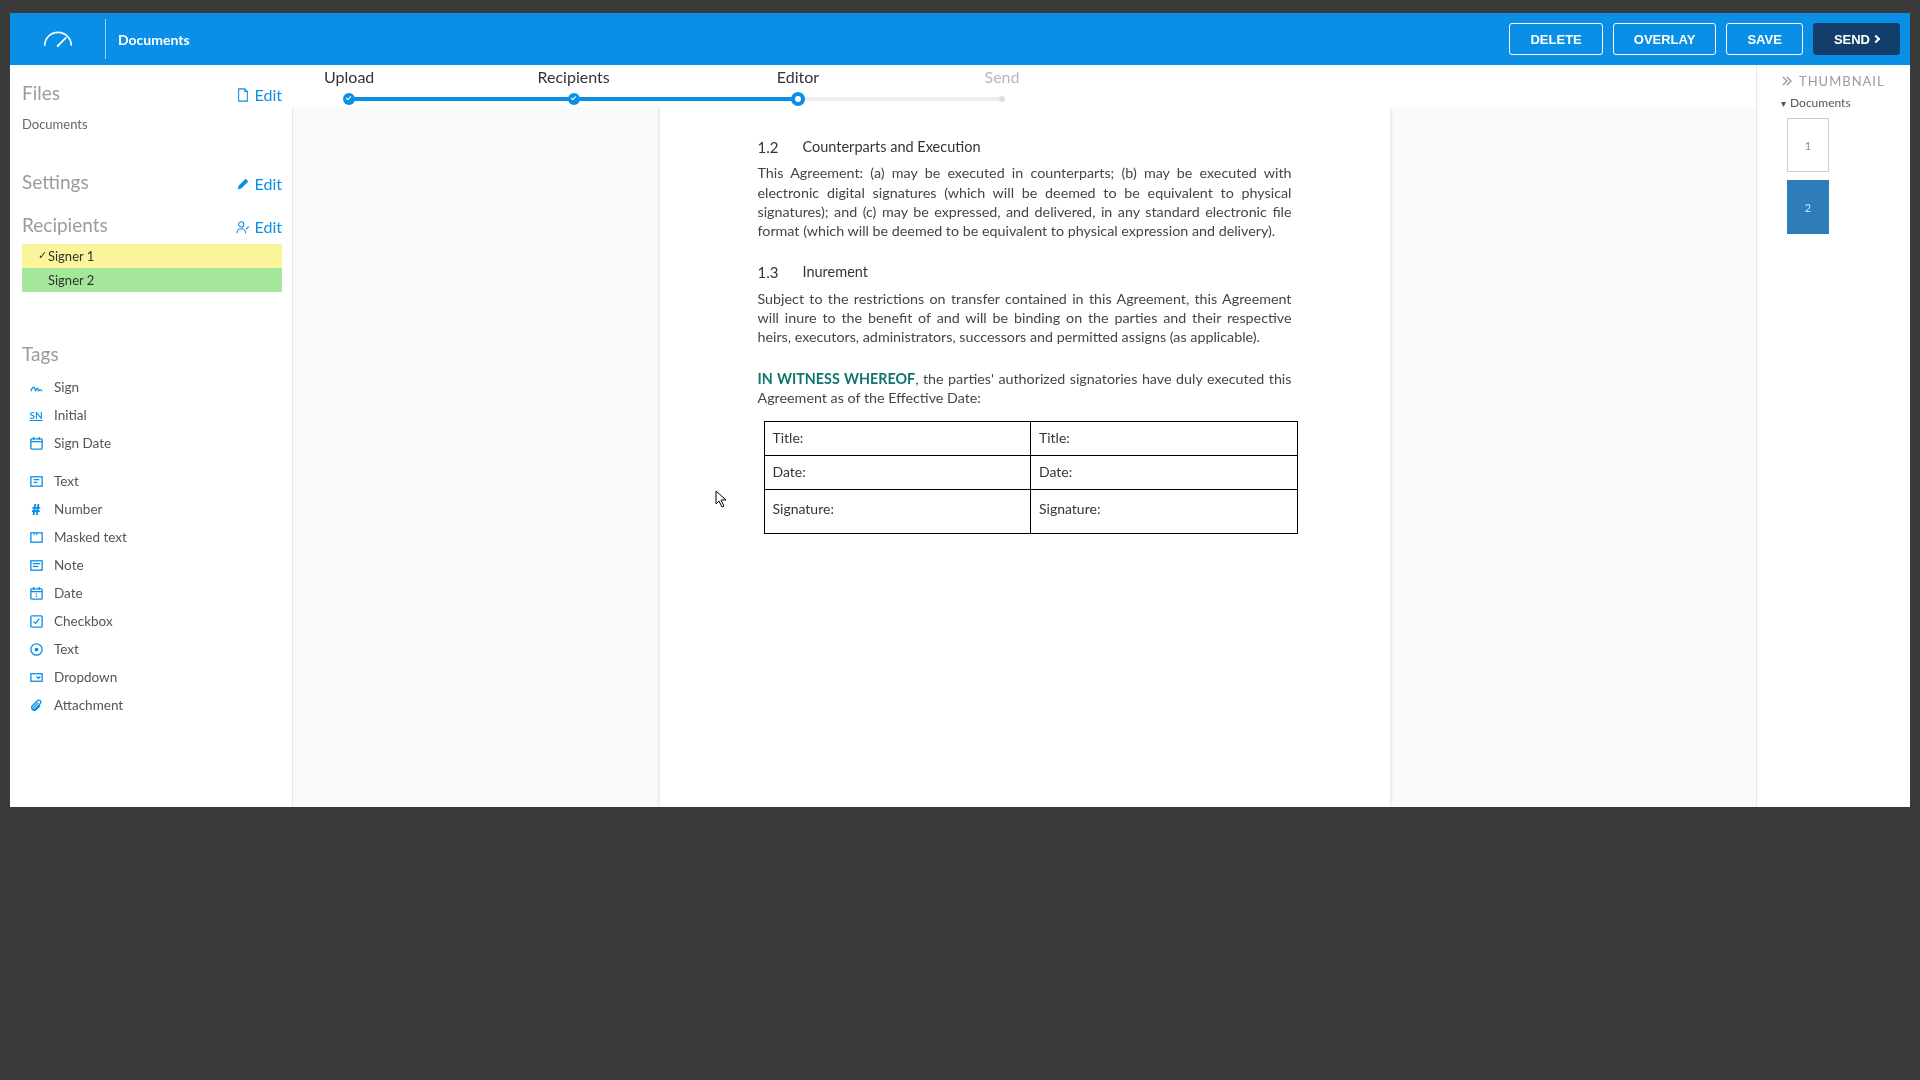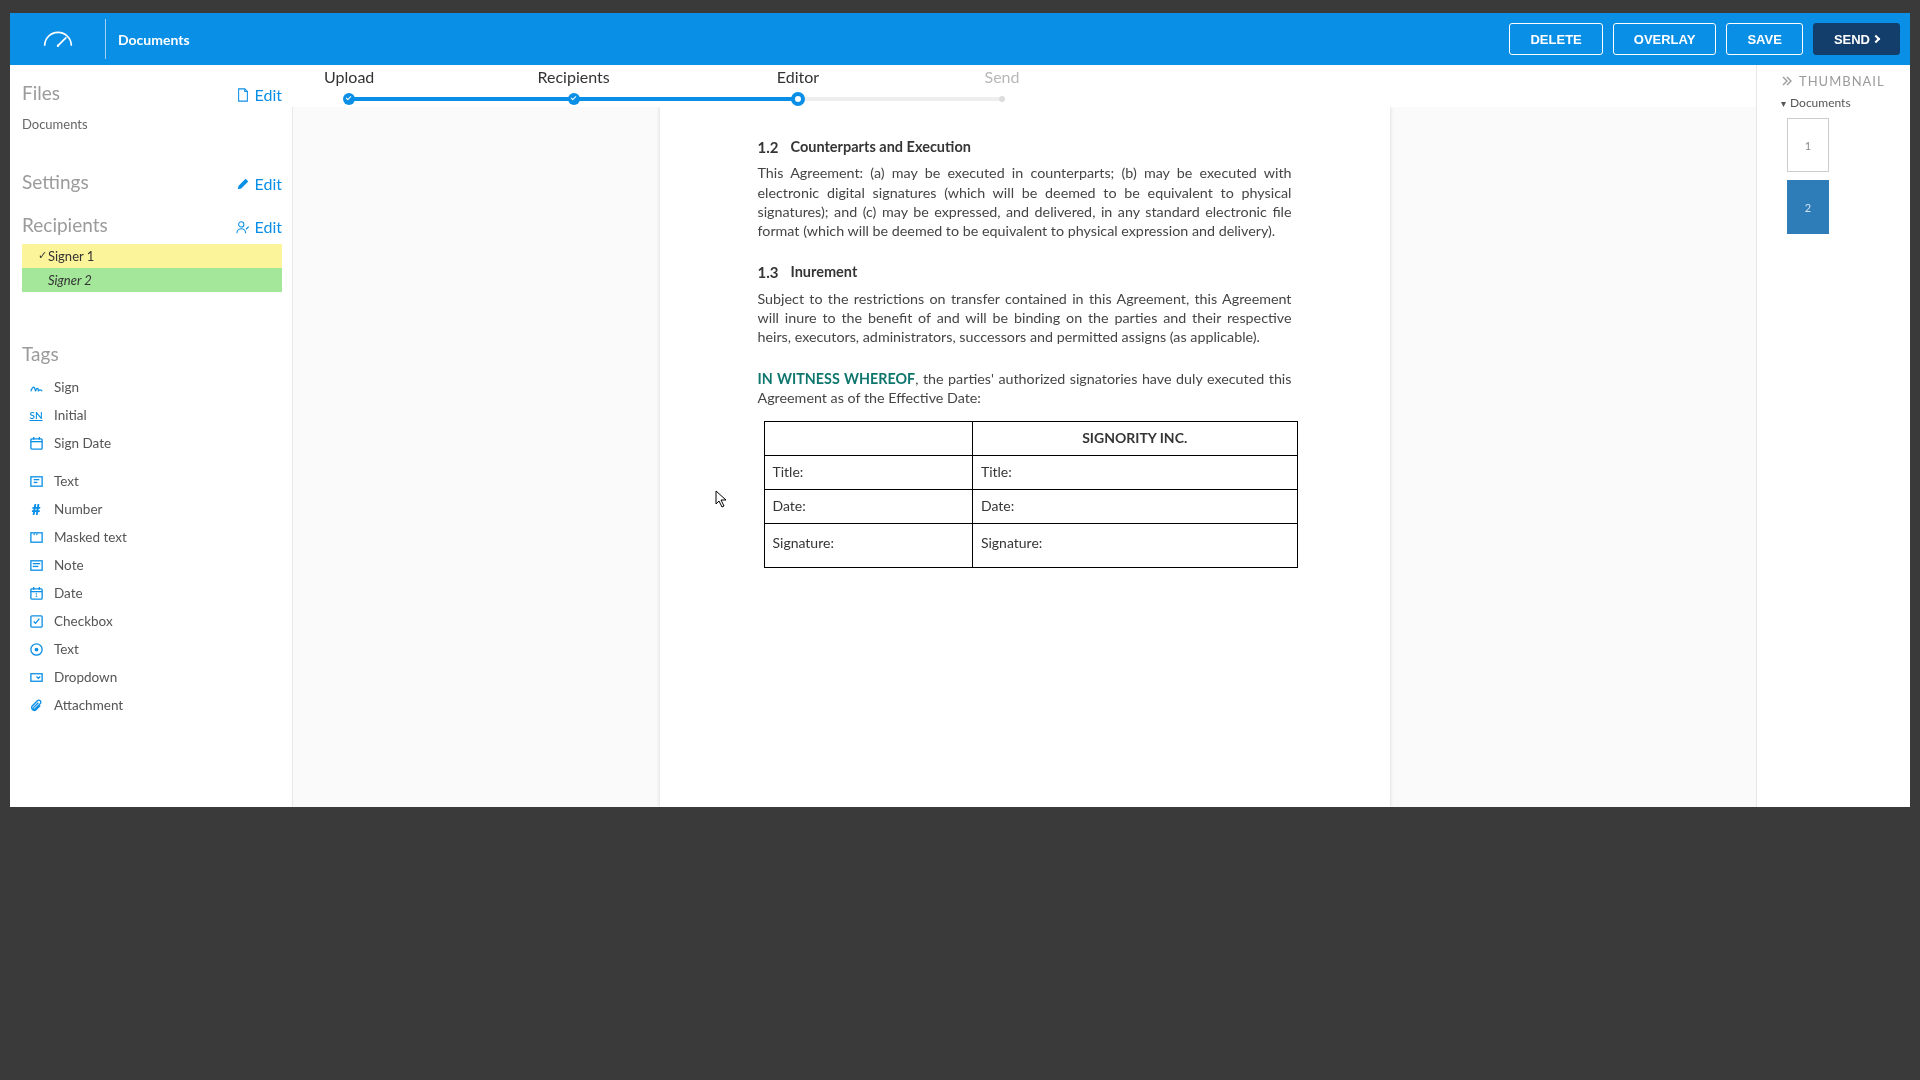--- a/index.html
+++ b/index.html
@@ -126,21 +126,21 @@
     left: 14px;
   }
   .recipient-check {
     position: absolute;
     left: 16px;
     top: 4px;
     font-size: 11px;
     color: #333;
   }
   .recipient-item .label { padding-left: 12px; }
-  .recipient-item.r2 .label { padding-left: 12px; font-style: italic; }
+  .recipient-item.r2 .label { padding-left: 12px; }
   .tags-list { }
   .tag-item {
     display: flex;
     align-items: center;
     gap: 10px;
     padding: 6px 6px;
     font-size: 13.5px;
     color: #555;
     cursor: pointer;
   }
@@ -240,21 +240,21 @@
     width: 730px;
     background: #fff;
     box-shadow: 0 0 4px rgba(0,0,0,0.15);
     padding: 30px 98px 60px 98px;
     color: #353535;
     font-size: 14.3px;
     line-height: 1.35;
     margin-top: 0;
   }
   .clause { margin-bottom: 22px; }
-  .clause-head { display: flex; gap: 12px; font-weight: 700; margin-bottom: 6px; }
+  .clause-head { display: flex; gap: 24px; font-weight: 400; margin-bottom: 6px; }
   .clause-num { font-size: 15px; }
   .clause-title { font-size: 14.5px; }
   .clause-body { text-align: justify; color: #454545; }
   .witness { text-align: justify; margin-bottom: 14px; color:#454545;}
   .witness b { font-weight: 700; color:#0f766e;}
   .sig-table {
     width: 100%;
     border-collapse: collapse;
     margin-left: 6px;
   }
@@ -560,24 +560,20 @@
             </div>
             <div class="clause-body">Subject to the restrictions on transfer contained in this Agreement, this Agreement will inure to the benefit of and will be binding on the parties and their respective heirs, executors, administrators, successors and permitted assigns (as applicable).</div>
           </div>
 
           <div class="witness">
             <b>IN WITNESS WHEREOF</b><span>, the parties' authorized signatories have duly executed this Agreement as of the Effective Date:</span>
           </div>
 
           <table class="sig-table">
             <tbody>
-                <tr>
-              <th></th>
-              <th>SIGNORITY INC.</th>
-            </tr>
             <tr>
               <td>Title:</td>
               <td>Title:</td>
             </tr>
             <tr>
               <td>Date:</td>
               <td>Date:</td>
             </tr>
             <tr>
               <td class="tall">Signature:</td>

